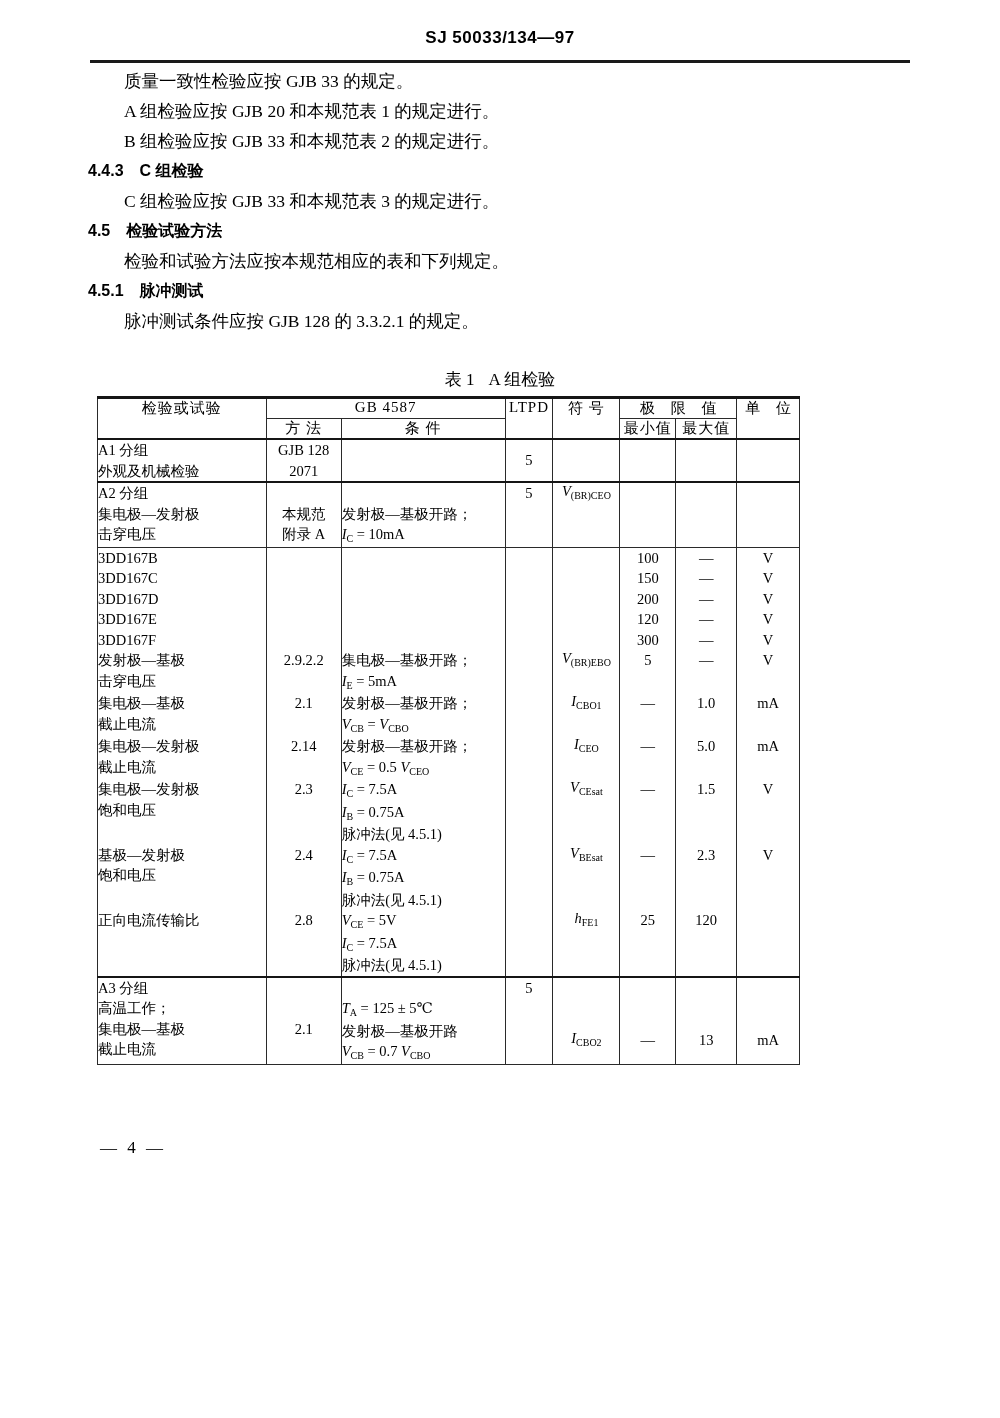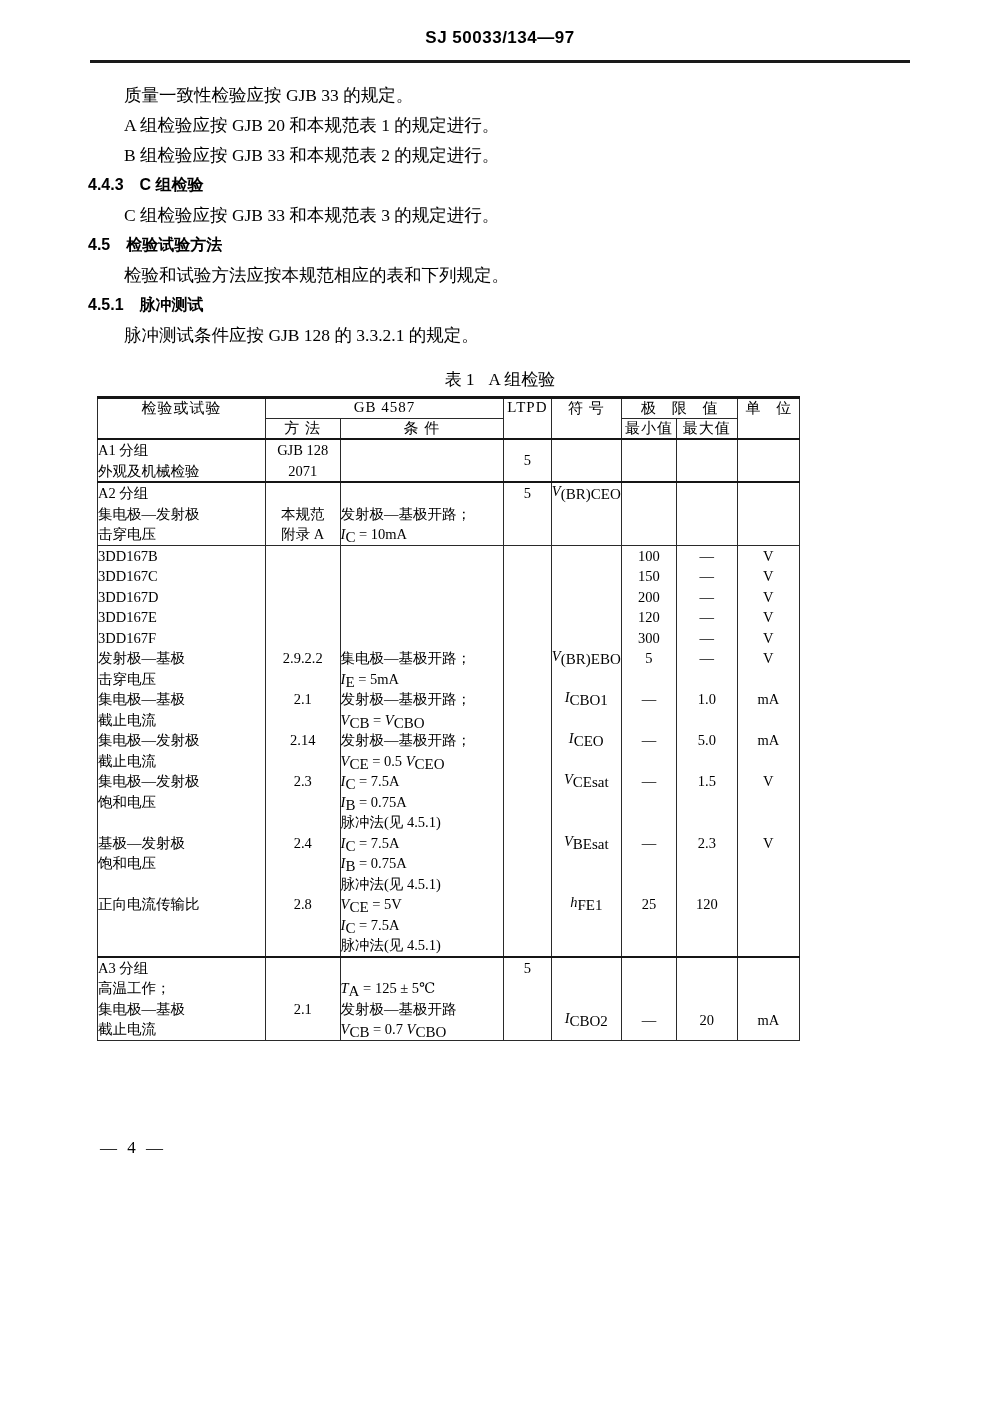--- a/index.html
+++ b/index.html
@@ -60,21 +60,21 @@
     top: 32px;
     width: 820px;
     height: 3px;
     background: #1a1a1a;
   }
 
   
   .body-text {
     position: absolute;
     left: 88px;
-    top: 80px;
+    top: 66px;
     width: 830px;
     z-index: 2;
   }
   .para {
     font-size: 17.5px;
     line-height: 30px;
     color: #000;
     white-space: nowrap;
   }
   .para.indent { padding-left: 36px; }
@@ -150,21 +150,21 @@
   col.c-meth  { width: 75px; }
   col.c-cond  { width: 164px; }
   col.c-ltpd  { width: 48px; }
   col.c-sym   { width: 67px; }
   col.c-min   { width: 56px; }
   col.c-max   { width: 61px; }
   col.c-unit  { width: 63px; }
 
   
   i.v { font-style: italic; font-family: "Liberation Serif", serif; }
-  sub { font-size: 15px; vertical-align: baseline; position: relative; top: 3px; }
+  sub { font-size: 10px; vertical-align: baseline; position: relative; top: 3px; }
 
   .symcell {
     text-align: center;
     vertical-align: top;
     padding-top: 4px;
     font-size: 14.5px;
     white-space: nowrap;
   }
 
   
@@ -457,21 +457,21 @@
         </td>
         <td class="cell">
           <span class="ln">&nbsp;</span>
           <span class="ln"><i class="v">T</i><sub>A</sub> = 125 ± 5℃</span>
           <span class="ln">发射极—基极开路</span>
           <span class="ln"><i class="v">V</i><sub>CB</sub> = 0.7 <i class="v">V</i><sub>CBO</sub></span>
         </td>
         <td class="cell ctr">5</td>
         <td class="symcell" style="padding-top:52px"><i class="v">I</i><sub>CBO2</sub></td>
         <td class="cell ctr" style="padding-top:52px">—</td>
-        <td class="cell ctr" style="padding-top:52px">20</td>
+        <td class="cell ctr" style="padding-top:52px">13</td>
         <td class="cell ctr" style="padding-top:52px">mA</td>
       </tr>
 
     </tbody>
   </table>
 
   <div class="footer">— 4 —</div>
 
 </div>
 

